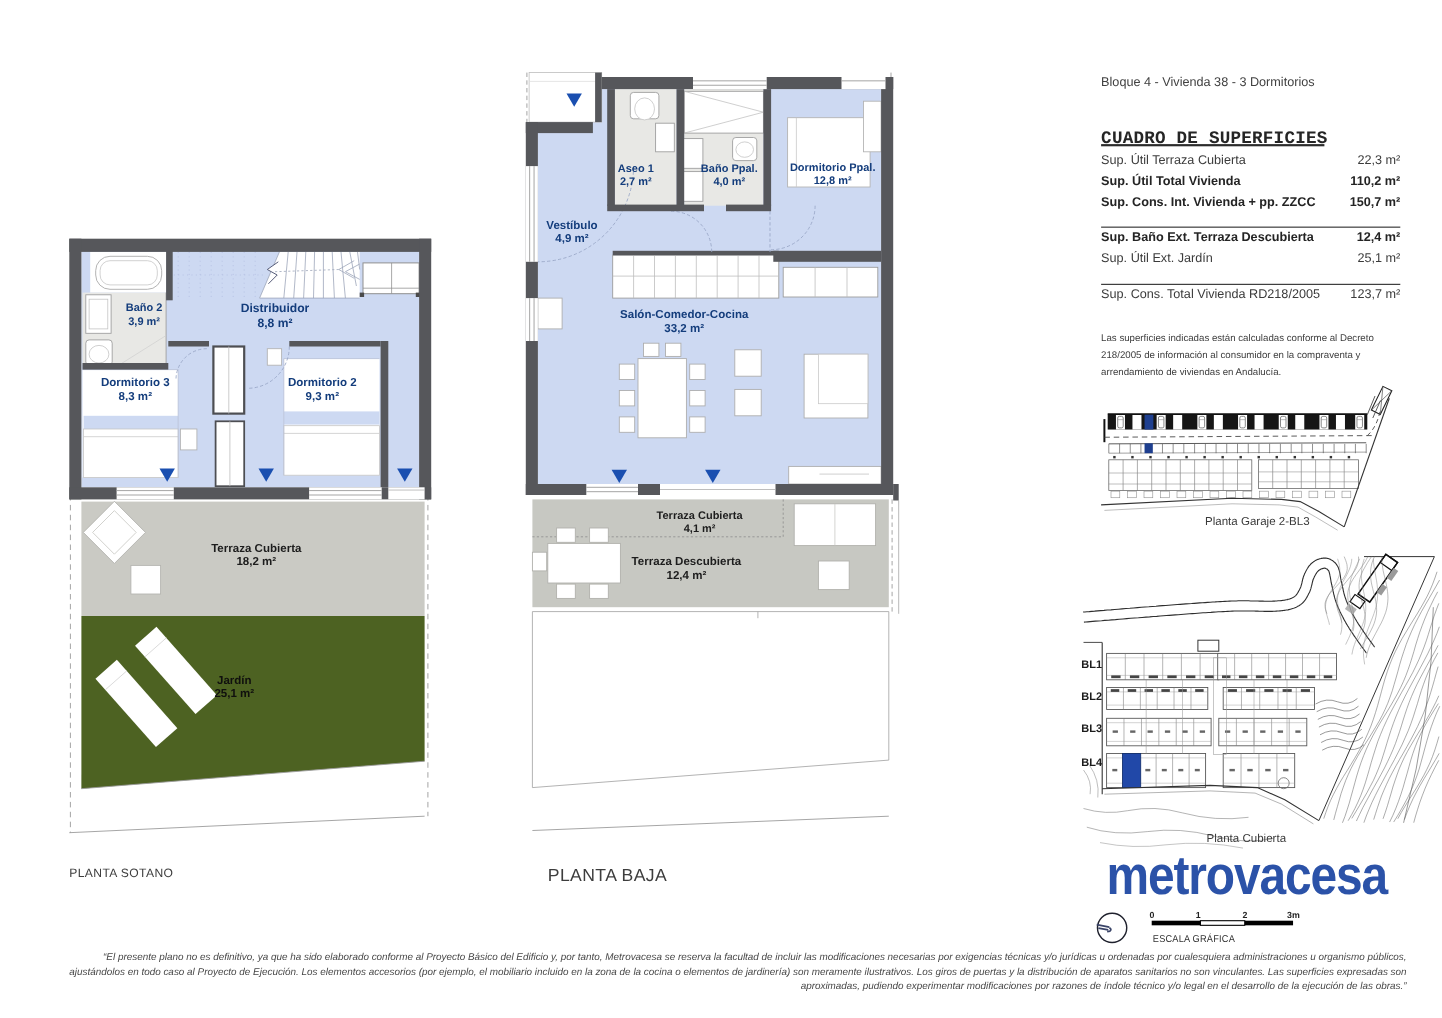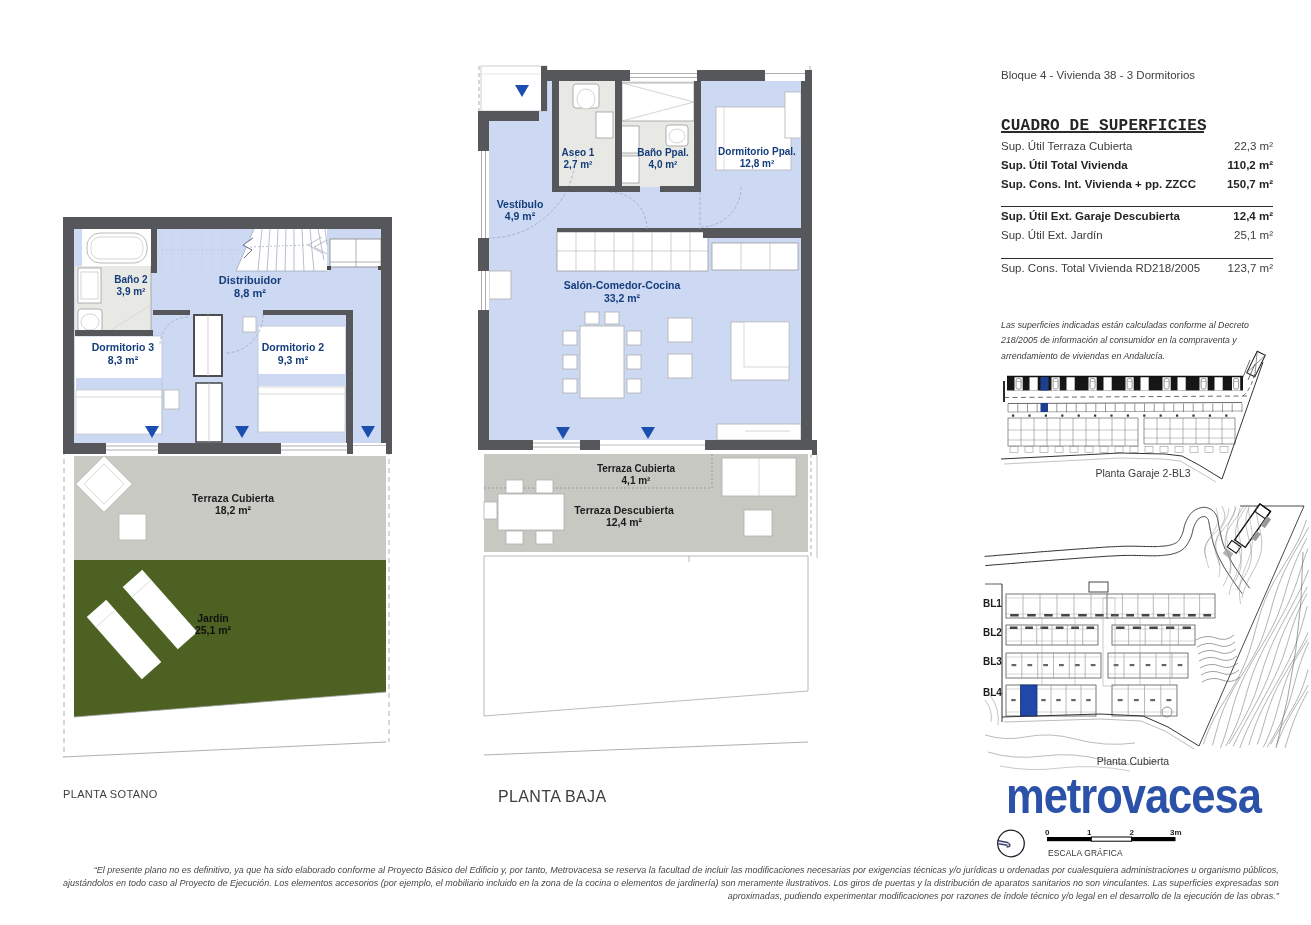--- a/index.html
+++ b/index.html
@@ -8,21 +8,21 @@
   .abs{position:absolute;}
   #planlabel1{left:63px;top:788px;font-size:11px;letter-spacing:0.35px;color:#3d3d3d;}
   #planlabel2{left:498px;top:788px;font-size:16px;letter-spacing:0.35px;color:#3d3d3d;}
   #hdr{left:1001px;top:69px;font-size:11.5px;color:#414141;}
   #cuadro{left:1001px;top:117px;font-size:16px;font-weight:bold;color:#252525;letter-spacing:0.2px;font-family:Liberation Mono, monospace;}
   .hline{position:absolute;background:#2b2b2b;height:1.5px;}
   #tbl{left:1001px;top:136.8px;width:272px;font-size:11.5px;color:#3b3b3b;}
   .row{height:19.2px;line-height:19.2px;position:relative;}
   .row .v{position:absolute;right:0;top:0;}
   .b{font-weight:bold;color:#242424;}
-  #note{left:1001px;top:318px;font-size:8.8px;font-style:italic;color:#3c3c3c;line-height:15.4px;white-space:nowrap;}
+  #note{left:1001px;top:300px;font-size:8.8px;color:#3c3c3c;line-height:15.4px;white-space:nowrap;}
   #logo{left:1006px;top:766.5px;font-size:50px;font-weight:bold;color:#2b52a8;letter-spacing:-1.2px;transform:scaleX(0.871);transform-origin:left top;}
   #escala{left:1048px;top:847.5px;font-size:9px;color:#333;letter-spacing:0.2px;transform:scaleX(0.93);transform-origin:left top;}
   #disclaimer{left:63px;top:863.5px;font-size:9px;font-style:italic;color:#474747;line-height:13px;white-space:nowrap;text-align:right;}
 </style>
 </head>
 <body>
 <svg class="abs" style="left:0;top:0" width="1311" height="925" viewBox="0 0 1311 925">
 
 <g id="leftplan">
 
@@ -639,21 +639,21 @@
 <div class="abs" id="planlabel1">PLANTA SOTANO</div>
 <div class="abs" id="planlabel2">PLANTA BAJA</div>
 <div class="abs" id="hdr">Bloque 4 - Vivienda 38 - 3 Dormitorios</div>
 <div class="abs" id="cuadro">CUADRO DE SUPERFICIES</div>
 <div class="hline" style="left:1001px;top:131px;width:203px;"></div>
 <div class="abs" id="tbl">
   <div class="row"><span>Sup. Útil Terraza Cubierta</span><span class="v">22,3 m²</span></div>
   <div class="row b"><span>Sup. Útil Total Vivienda</span><span class="v">110,2 m²</span></div>
   <div class="row b"><span>Sup. Cons. Int. Vivienda + pp. ZZCC</span><span class="v">150,7 m²</span></div>
   <div style="height:1.2px;background:#2b2b2b;margin-top:11.3px;"></div>
-  <div class="row b"><span>Sup. Útil Ext. Garaje Descubierta</span><span class="v">12,4 m²</span></div>
+  <div class="row b"><span>Sup. Baño Ext. Terraza Descubierta</span><span class="v">12,4 m²</span></div>
   <div class="row"><span>Sup. Útil Ext. Jardín</span><span class="v">25,1 m²</span></div>
   <div style="height:1.2px;background:#2b2b2b;margin-top:12.5px;"></div>
   <div class="row"><span>Sup. Cons. Total Vivienda RD218/2005</span><span class="v">123,7 m²</span></div>
 </div>
 <div class="abs" id="note">Las superficies indicadas están calculadas conforme al Decreto<br>218/2005 de información al consumidor en la compraventa y<br>arrendamiento de viviendas en Andalucía.</div>
 <div class="abs" id="logo">metrovacesa</div>
 <div class="abs" id="escala">ESCALA GRÁFICA</div>
 <div class="abs" id="disclaimer">“El presente plano no es definitivo, ya que ha sido elaborado conforme al Proyecto Básico del Edificio y, por tanto, Metrovacesa se reserva la facultad de incluir las modificaciones necesarias por exigencias técnicas y/o jurídicas u ordenadas por cualesquiera administraciones u organismo públicos,<br>ajustándolos en todo caso al Proyecto de Ejecución. Los elementos accesorios (por ejemplo, el mobiliario incluido en la zona de la cocina o elementos de jardinería) son meramente ilustrativos. Los giros de puertas y la distribución de aparatos sanitarios no son vinculantes. Las superficies expresadas son<br>aproximadas, pudiendo experimentar modificaciones por razones de índole técnico y/o legal en el desarrollo de la ejecución de las obras.”</div>
 
 </body></html>

